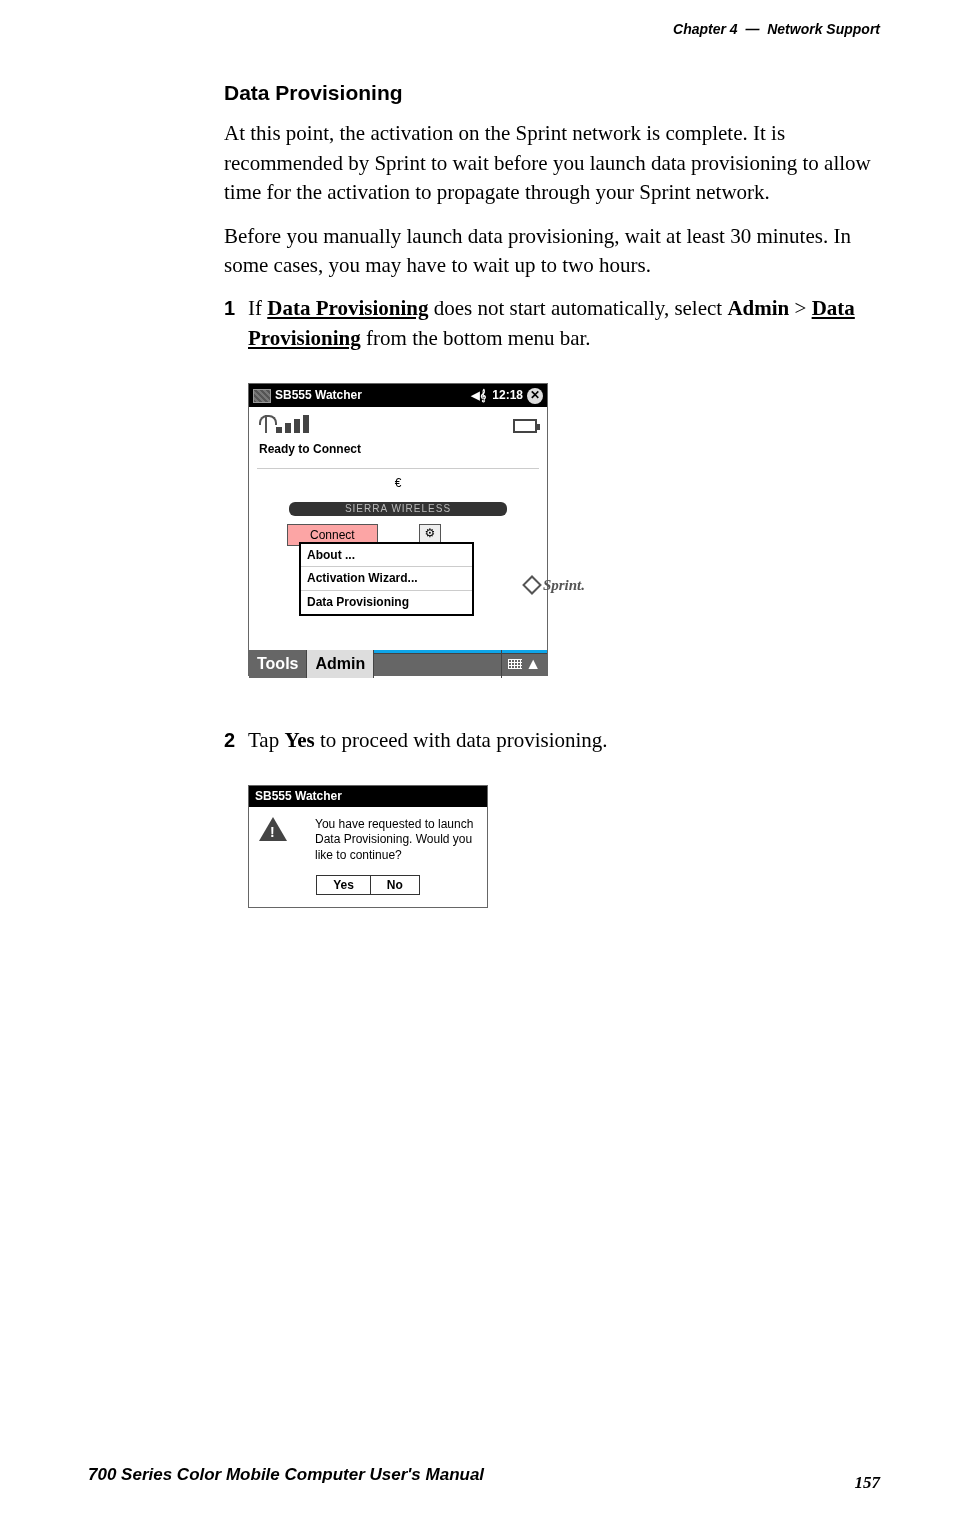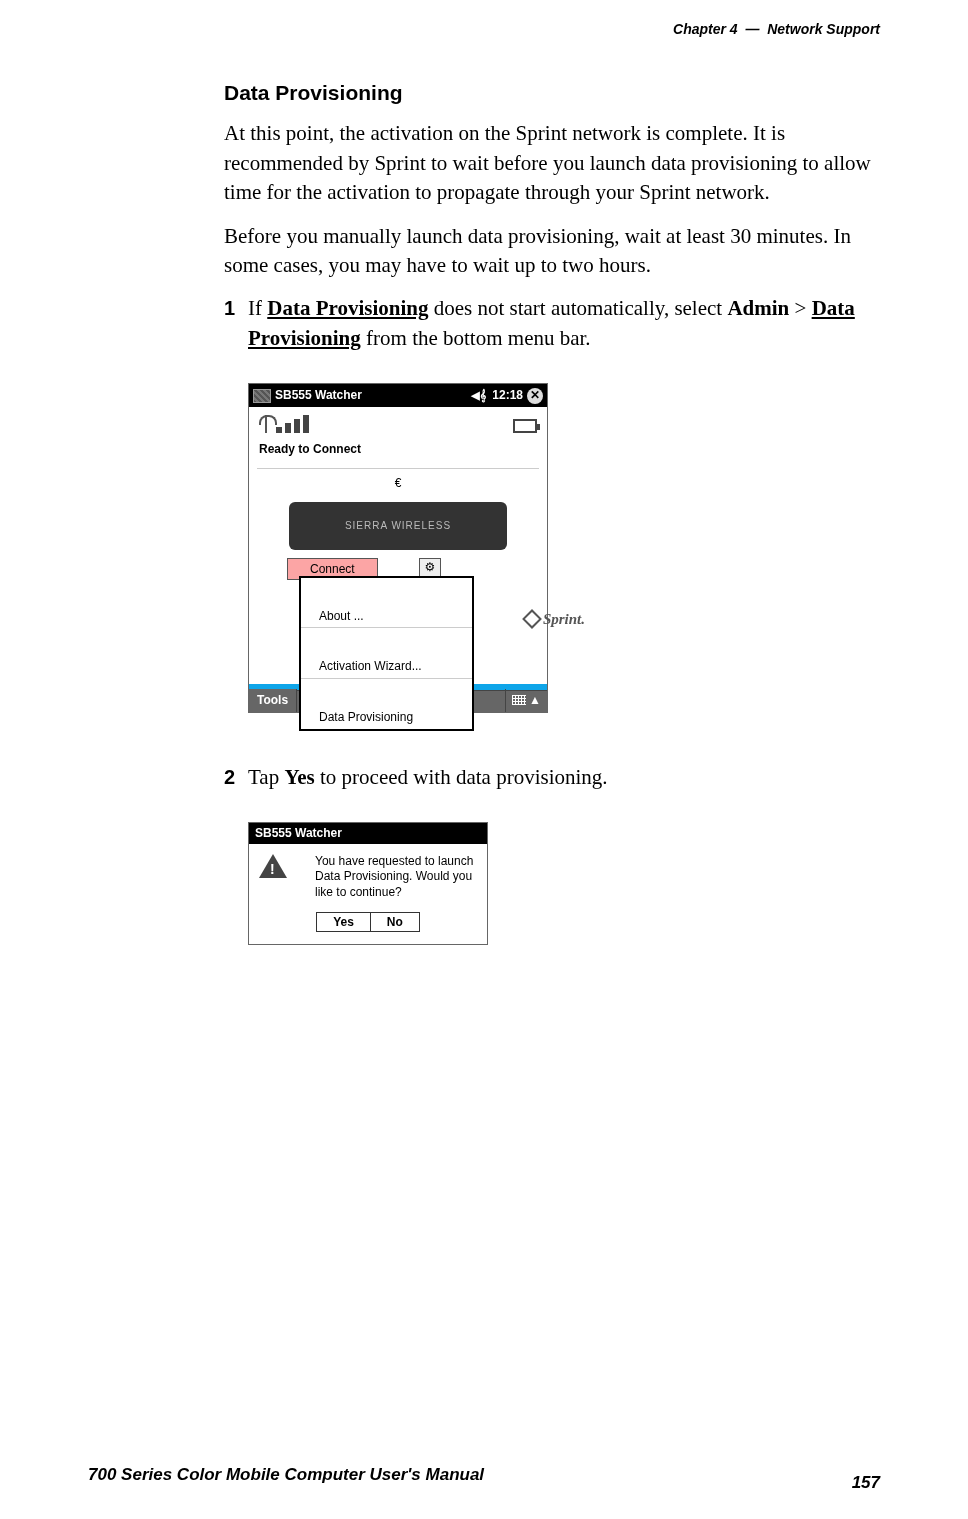--- a/index.html
+++ b/index.html
@@ -60,21 +60,21 @@
       left: 88px;
       font-family: Arial, Helvetica, sans-serif;
       font-weight: bold;
       font-style: italic;
       font-size: 17px;
     }
     .footer-right {
       position: absolute;
       bottom: 24px;
       right: 88px;
-      font-family: Liberation Sans, sans-serif;
+      font-family: Liberation Serif, serif;
       font-weight: bold;
       font-style: italic;
       font-size: 17px;
     }
     
     .shot1 {
       margin-left: 24px;
       margin-top: 30px;
       margin-bottom: 50px;
       width: 300px;
@@ -104,21 +104,21 @@
     .tb-vol { margin: 0 2px; font-size: 11px;}
     .tb-time { margin: 0 4px; font-weight: bold; }
     .tb-close {
       width: 16px; height: 16px; border-radius: 50%;
       background: #ddd; color: #000;
       display: flex; align-items: center; justify-content: center;
       font-weight: bold; font-size: 12px;
     }
     .panel {
       background: #fff;
-      border-bottom: 6px solid #0ea5e9;
+      border-bottom: 3px solid #0ea5e9;
     }
     .signal-row {
       padding: 8px 10px 4px 10px;
       display: flex;
       align-items: flex-end;
       gap: 3px;
     }
     .ant {
       width: 14px; height: 18px; position: relative;
     }
@@ -156,21 +156,21 @@
     .ready {
       font-weight: bold;
       padding: 4px 10px 10px 10px;
       font-size: 12px;
     }
     .divider { height: 1px; background: #ccc; margin: 0 8px; }
     .euro-row { text-align: center; padding: 6px 0; }
     .brand-bar {
       background: #333; color: #bbb;
       font-size: 10px; letter-spacing: 1px;
-      text-align: center; padding: 17px 0;
+      text-align: center; padding: 0 0;
       border-radius: 6px;
       margin: 4px 40px;
     }
     .combo {
       margin: 8px 10px 14px 10px;
       border: 1px solid #666;
       background: #fff;
       display: flex; align-items: center;
       padding: 2px 6px;
       font-size: 12px;
@@ -207,25 +207,24 @@
     }
     .popup-menu {
       position: absolute;
       left: 50px; top: 22px;
       width: 175px;
       background: #fff;
       border: 2px solid #000;
       z-index: 3;
     }
     .popup-menu > div {
-      padding: 3px 18px;
-      font-size: 12px;
-      font-weight: normal;
+      padding: 3px 6px;
+      font-size: 12px;
+      font-weight: bold;
       border-bottom: 1px solid #ccc;
-      margin-top: 27px;
     }
     .popup-menu > div:last-child { border-bottom: none; }
     .sprint-logo {
       position: absolute;
       right: -38px; top: 55px;
       font-family: Georgia, serif;
       font-style: italic;
       font-weight: bold;
       font-size: 15px;
       display: flex;
@@ -235,27 +234,26 @@
     }
     .sprint-diamond {
       width: 14px; height: 14px;
       transform: rotate(45deg);
       border: 2px solid #555;
       margin-right: 4px;
     }
     .bottom-bar {
       background: #666;
       display: flex;
-      align-items: flex-end;
+      align-items: center;
       height: 22px;
       color: #fff;
-      font-size: 12px;
+      font-size: 16px;
       font-weight: bold;
       border-top: 1px solid #444;
-      gap: 22px;
     }
     .bb-item {
       padding: 3px 8px;
       border-right: 1px solid #444;
     }
     .bb-item.tools { background: #666; }
     .bb-item.admin { background: #ddd; color: #000; }
     .bb-spacer { flex: 1; }
     .bb-kbd {
       padding: 3px 6px;

